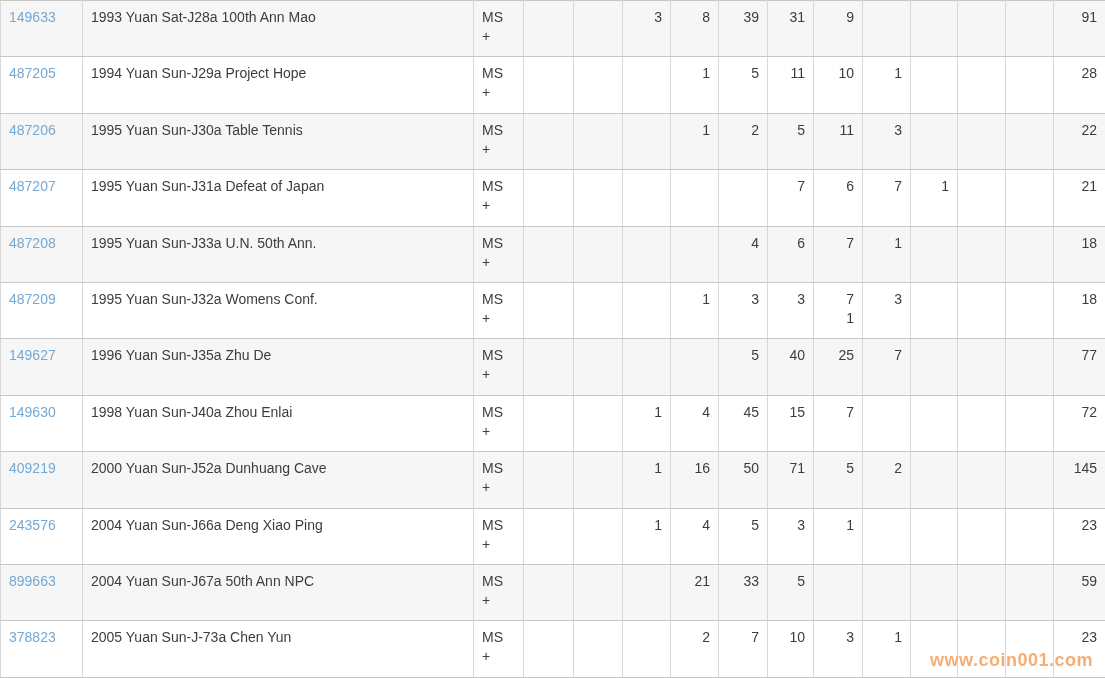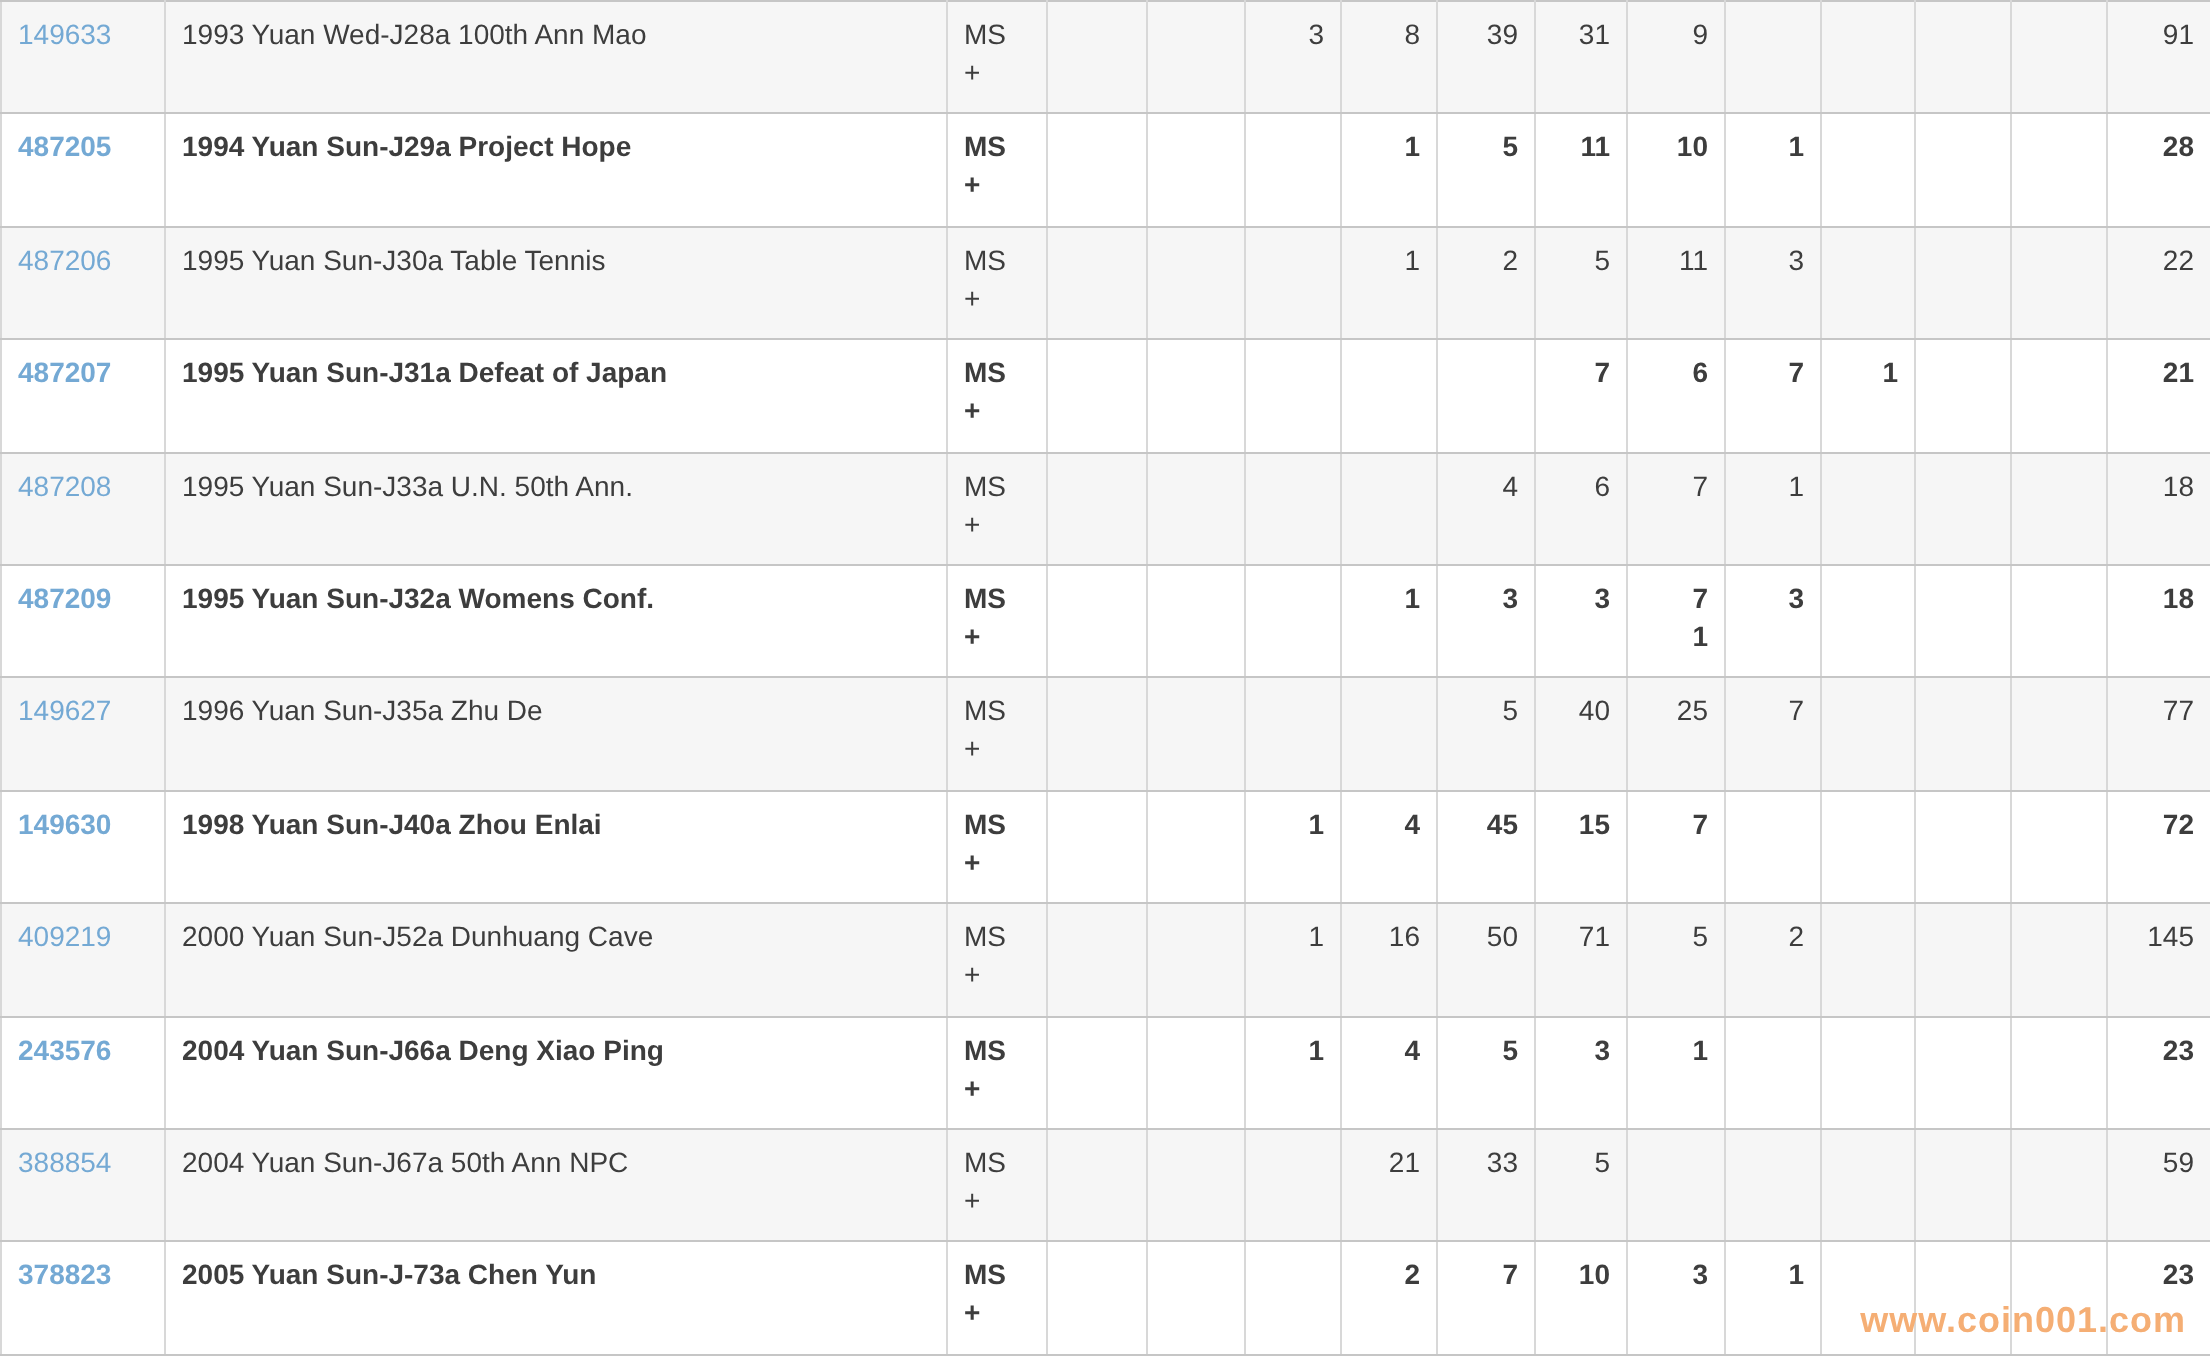--- a/index.html
+++ b/index.html
@@ -24,21 +24,21 @@
     border-top: 1px solid #c6c6c6;
     border-bottom: 1px solid #c6c6c6;
     vertical-align: top;
     padding: 7px 8px 0 8px;
     height: 44px;
     overflow: hidden;
     white-space: pre-line;
     line-height: 1.35;
   }
   tr.odd  { background: #f6f6f6; }
-  tr.even { background: #ffffff; font-weight: bold; }
+  tr.even { background: #ffffff; }
   td.id-cell   { color: #3d3d3d; }
   td.id-cell.link { color: #74a9d4; cursor: pointer; }
   td.desc-cell { }
   td.grade-cell { }
   td.num-cell  { text-align: right; padding-right: 9px; }
   td.total-cell { padding-right: 8px; }
   #watermark {
     position: absolute;
     right: 12px;
     bottom: 7px;
@@ -67,21 +67,21 @@
         <col style="width: 49px;">
         <col style="width: 48px;">
         <col style="width: 47px;">
         <col style="width: 48px;">
         <col style="width: 48px;">
         <col style="width: 52px;">
       </colgroup>
     <tbody>
   <tr class="odd">
     <td class="id-cell link">149633</td>
-    <td class="desc-cell">1993 Yuan Wed-J28a 100th Ann Mao</td>
+    <td class="desc-cell">1993 Yuan Sat-J28a 100th Ann Mao</td>
     <td class="grade-cell">MS
 +</td>
     <td class="num-cell"></td>
     <td class="num-cell"></td>
     <td class="num-cell">3</td>
     <td class="num-cell">8</td>
     <td class="num-cell">39</td>
     <td class="num-cell">31</td>
     <td class="num-cell">9</td>
     <td class="num-cell"></td>
@@ -259,21 +259,21 @@
     <td class="num-cell">3</td>
     <td class="num-cell">1</td>
     <td class="num-cell"></td>
     <td class="num-cell"></td>
     <td class="num-cell"></td>
     <td class="num-cell"></td>
     <td class="num-cell total-cell">23</td>
   </tr>
 
   <tr class="odd">
-    <td class="id-cell link">388854</td>
+    <td class="id-cell link">899663</td>
     <td class="desc-cell">2004 Yuan Sun-J67a 50th Ann NPC</td>
     <td class="grade-cell">MS
 +</td>
     <td class="num-cell"></td>
     <td class="num-cell"></td>
     <td class="num-cell"></td>
     <td class="num-cell">21</td>
     <td class="num-cell">33</td>
     <td class="num-cell">5</td>
     <td class="num-cell"></td>

